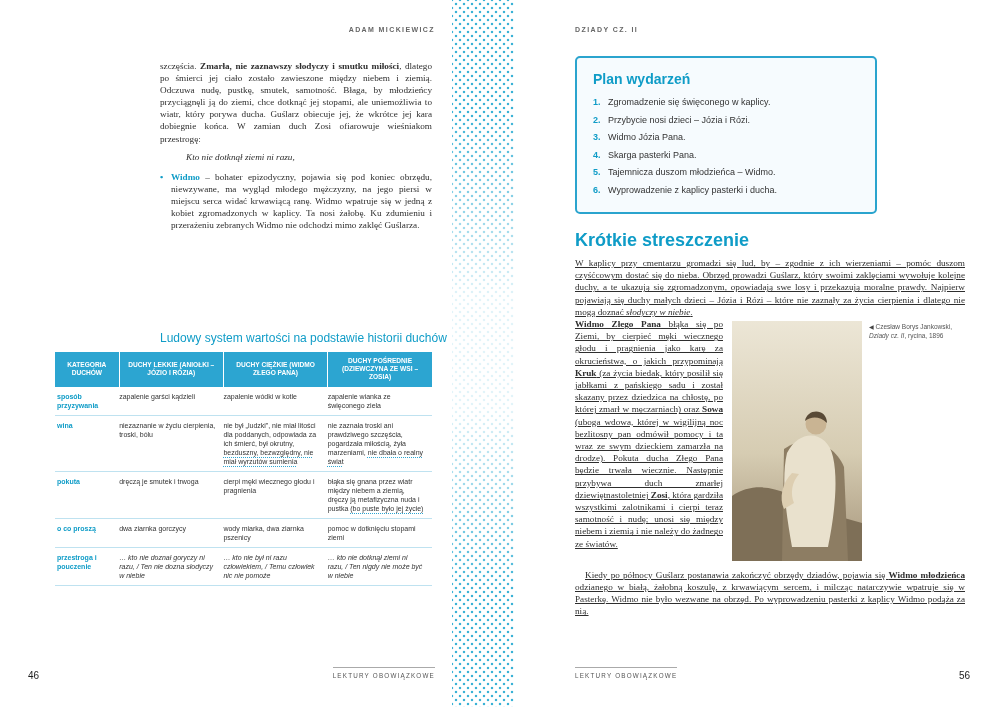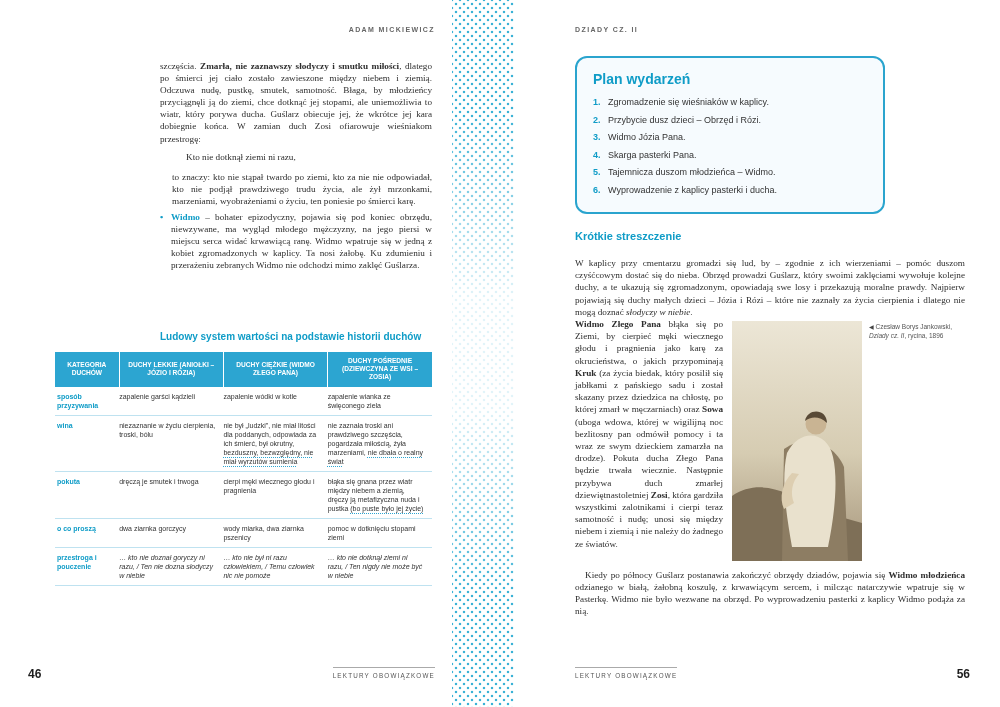--- a/index.html
+++ b/index.html
@@ -29,42 +29,42 @@
   
   .page{position:absolute;top:0;height:707px;}
   .page-left{left:0;width:470px;}
   .page-right{left:520px;width:480px;}
   .running-head{
     position:absolute;top:26px;font-size:7px;letter-spacing:1.4px;
     color:#666;font-weight:bold;
   }
   .rh-left{right:35px;}
   .rh-right{left:55px;}
-  .folio{position:absolute;bottom:26px;font-size:12px;font-weight:bold;color:#1d1d1d;}
+  .folio{position:absolute;bottom:26px;font-size:10px;font-weight:normal;color:#1d1d1d;}
   .folio-left{left:28px;}
   .folio-right{right:30px;}
   .footer{
     position:absolute;bottom:28px;font-size:6.3px;letter-spacing:1.2px;color:#555;
     border-top:1px solid #aaa;padding-top:4px;
   }
   .footer-left{right:35px;}
   .footer-right{left:55px;}
   
   .body-col{
     position:absolute;left:160px;top:60px;width:272px;
     font-size:9.2px;line-height:12.1px;text-align:justify;color:#2e2e2e;
   }
   .body-col p{margin:0 0 4px 0;}
-  .quote{margin:6px 0 7px 26px;line-height:13px;text-align:left;}
+  .quote{margin:6px 0 7px 26px;font-style:italic;line-height:13px;text-align:left;}
   .indent-block{margin-left:12px !important;}
   .bullet-item{position:relative;padding-left:11px;margin-top:3px !important;}
   .bullet{position:absolute;left:0;top:0;color:#0f9cc7;font-weight:bold;}
   .table-title{
     position:absolute;left:160px;top:331px;margin:0;
-    font-size:10px;font-weight:bold;color:#0f9cc7;
+    font-size:12px;font-weight:normal;color:#0f9cc7;
     font-family:"Liberation Sans", sans-serif;
   }
   
   .ghost-table{
     position:absolute;left:55px;top:352px;width:377px;
     border-collapse:collapse;table-layout:fixed;
   }
   .ghost-table col.c0{width:64px;}
   .ghost-table col.cx{width:104px;}
   .ghost-table th{
@@ -80,33 +80,33 @@
   .ghost-table td.cat{color:#0f9cc7;font-weight:bold;padding-left:2px;}
   .quotes-row td{font-style:italic;}
   .quotes-row td.cat{font-style:normal;}
   .dotted{
     text-decoration-line:underline;text-decoration-style:dotted;
     text-decoration-color:#2ca5d1;text-underline-offset:1.5px;
   }
   
   .plan-box{
     position:absolute;left:55px;top:56px;width:266px;
-    border:2px solid #2aa4ce;border-radius:12px;background:#f6fbfe;
-    padding:13px 24px 10px 16px;
+    border:2px solid #2aa4ce;border-radius:5px;background:#f6fbfe;
+    padding:13px 16px 10px 16px;
   }
   .plan-box h3{margin:0 0 10px 0;font-size:14px;color:#0f9cc7;}
   .plan-item{display:flex;font-size:9px;line-height:11px;margin-bottom:6.5px;color:#333;}
   .plan-item .num{color:#0f9cc7;font-weight:bold;width:15px;flex:none;}
   .section-title{
     position:absolute;left:55px;top:230px;margin:0;
-    font-size:11px;font-weight:bold;color:#0f9cc7;
+    font-size:18px;font-weight:bold;color:#0f9cc7;
   }
   .summary{
     position:absolute;left:55px;top:257px;width:390px;
-    font-size:9.2px;line-height:12.2px;text-align:justify;color:#2e2e2e;
+    font-size:9.2px;line-height:12.2px;text-align:justify;color:#2e2e2e;text-decoration:underline;
   }
   .summary p{margin:0;}
   .summary .p2{text-indent:10px;margin-top:19px;}
   .figure{float:right;width:233px;margin:3px 0 3px 9px;display:flex;gap:7px;}
   .artwork{width:130px;height:240px;flex:none;background:#d3c9b0;}
   .caption{
     font-size:6.5px;line-height:8.8px;color:#555;text-align:left;
     font-family:"Liberation Sans", sans-serif;padding-top:2px;
   }
   .caption .arrow{color:#444;font-size:6px;}
@@ -123,21 +123,20 @@
 
     <div class="running-head rh-left">ADAM MICKIEWICZ</div>
 
     <div class="body-col serif">
       <p><span>szczęścia. </span><b>Zmarła, nie zaznawszy słodyczy i smutku miłości</b><span>, dlatego po śmierci jej ciało zostało zawieszone między niebem i ziemią. Odczuwa nudę, pustkę, smutek, samotność. Błaga, by młodzieńcy przyciągnęli ją do ziemi, chce dotknąć jej stopami, ale uniemożliwia to wiatr, który porywa ducha. Guślarz obiecuje jej, że wkrótce jej kara dobiegnie końca. W zamian duch Zosi ofiarowuje wieśniakom przestrogę:</span></p>
 
       <div class="quote">
         <div>Kto nie dotknął ziemi ni razu,</div>
       </div>
 
-      <p class="indent-block">to znaczy: kto nie stąpał twardo po ziemi, kto za nie nie odpowiadał, kto nie podjął prawdziwego trudu życia, ale żył mrzonkami, marzeniami, wyobrażeniami o życiu, ten poniesie po śmierci karę.</p>
 
       <p class="bullet-item"><span class="bullet">•</span><b class="teal">Widmo</b><span> – bohater epizodyczny, pojawia się pod koniec obrzędu, niewzywane, ma wygląd młodego mężczyzny, na jego piersi w miejscu serca widać krwawiącą ranę. Widmo wpatruje się w jedną z kobiet zgromadzonych w kaplicy. Ta nosi żałobę. Ku zdumieniu i przerażeniu zebranych Widmo nie odchodzi mimo zaklęć Guślarza.</span></p>
     </div>
 
     <h3 class="table-title">Ludowy system wartości na podstawie historii duchów</h3>
 
     <table class="ghost-table">
       <colgroup>
           <col class="c0">
           <col class="cx">
@@ -191,25 +190,25 @@
   </div>
 
   <div class="page page-right">
 
     <div class="running-head rh-right">DZIADY CZ. II</div>
 
     <div class="plan-box">
       <h3>Plan wydarzeń</h3>
       <div class="plan-item">
         <span class="num">1.</span>
-        <span>Zgromadzenie się wieśniaków w kaplicy.</span>
+        <span>Zgromadzenie się święconego w kaplicy.</span>
         </div>
       <div class="plan-item">
         <span class="num">2.</span>
-        <span>Przybycie dusz dzieci – Obrzęd i Rózi.</span>
+        <span>Przybycie nosi dzieci – Józia i Rózi.</span>
         </div>
       <div class="plan-item">
         <span class="num">3.</span>
         <span>Widmo Józia Pana.</span>
         </div>
       <div class="plan-item">
         <span class="num">4.</span>
         <span>Skarga pasterki Pana.</span>
         </div>
       <div class="plan-item">

